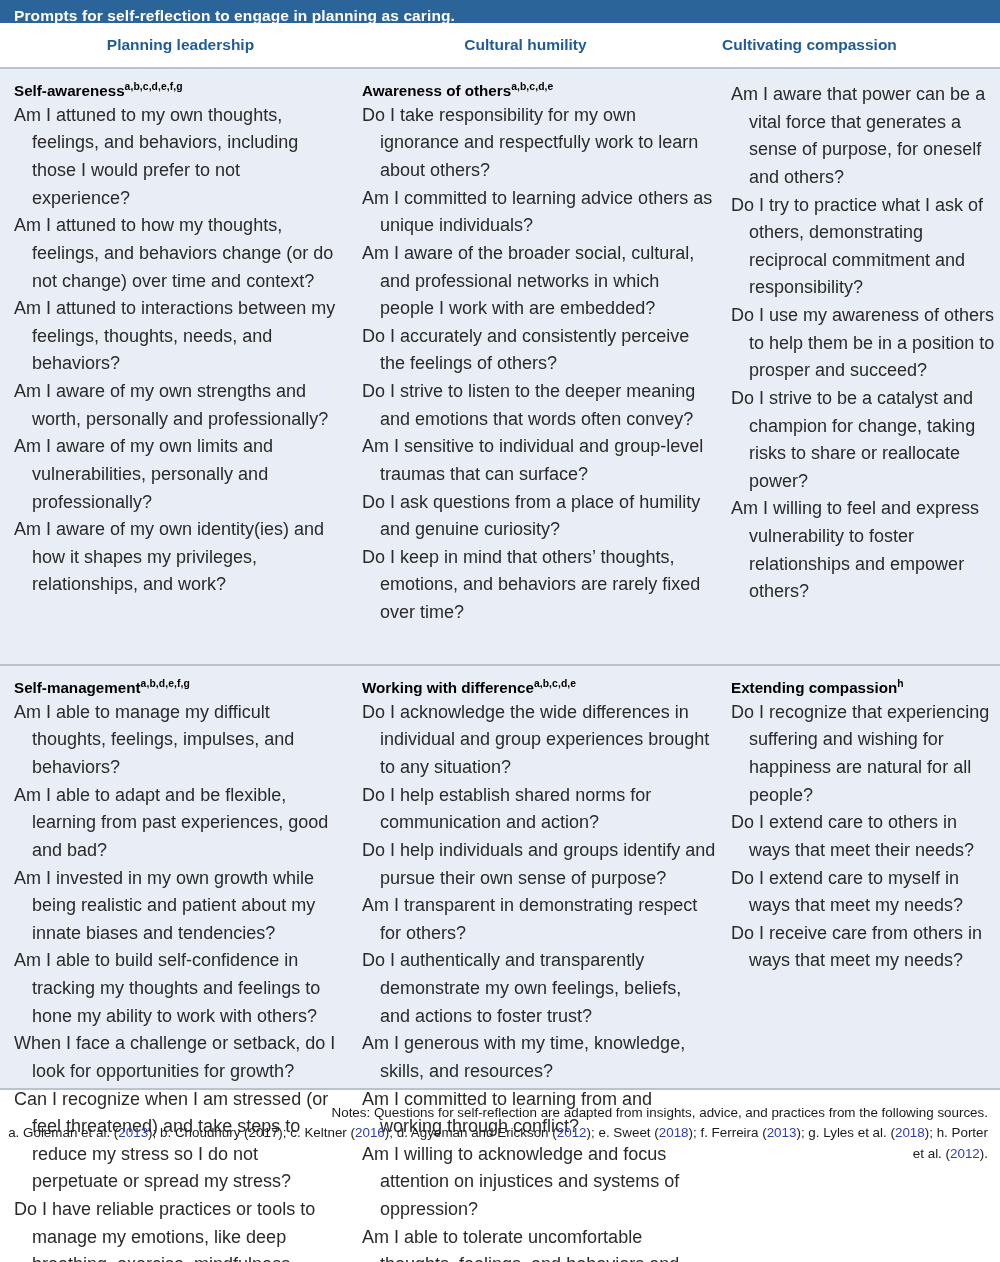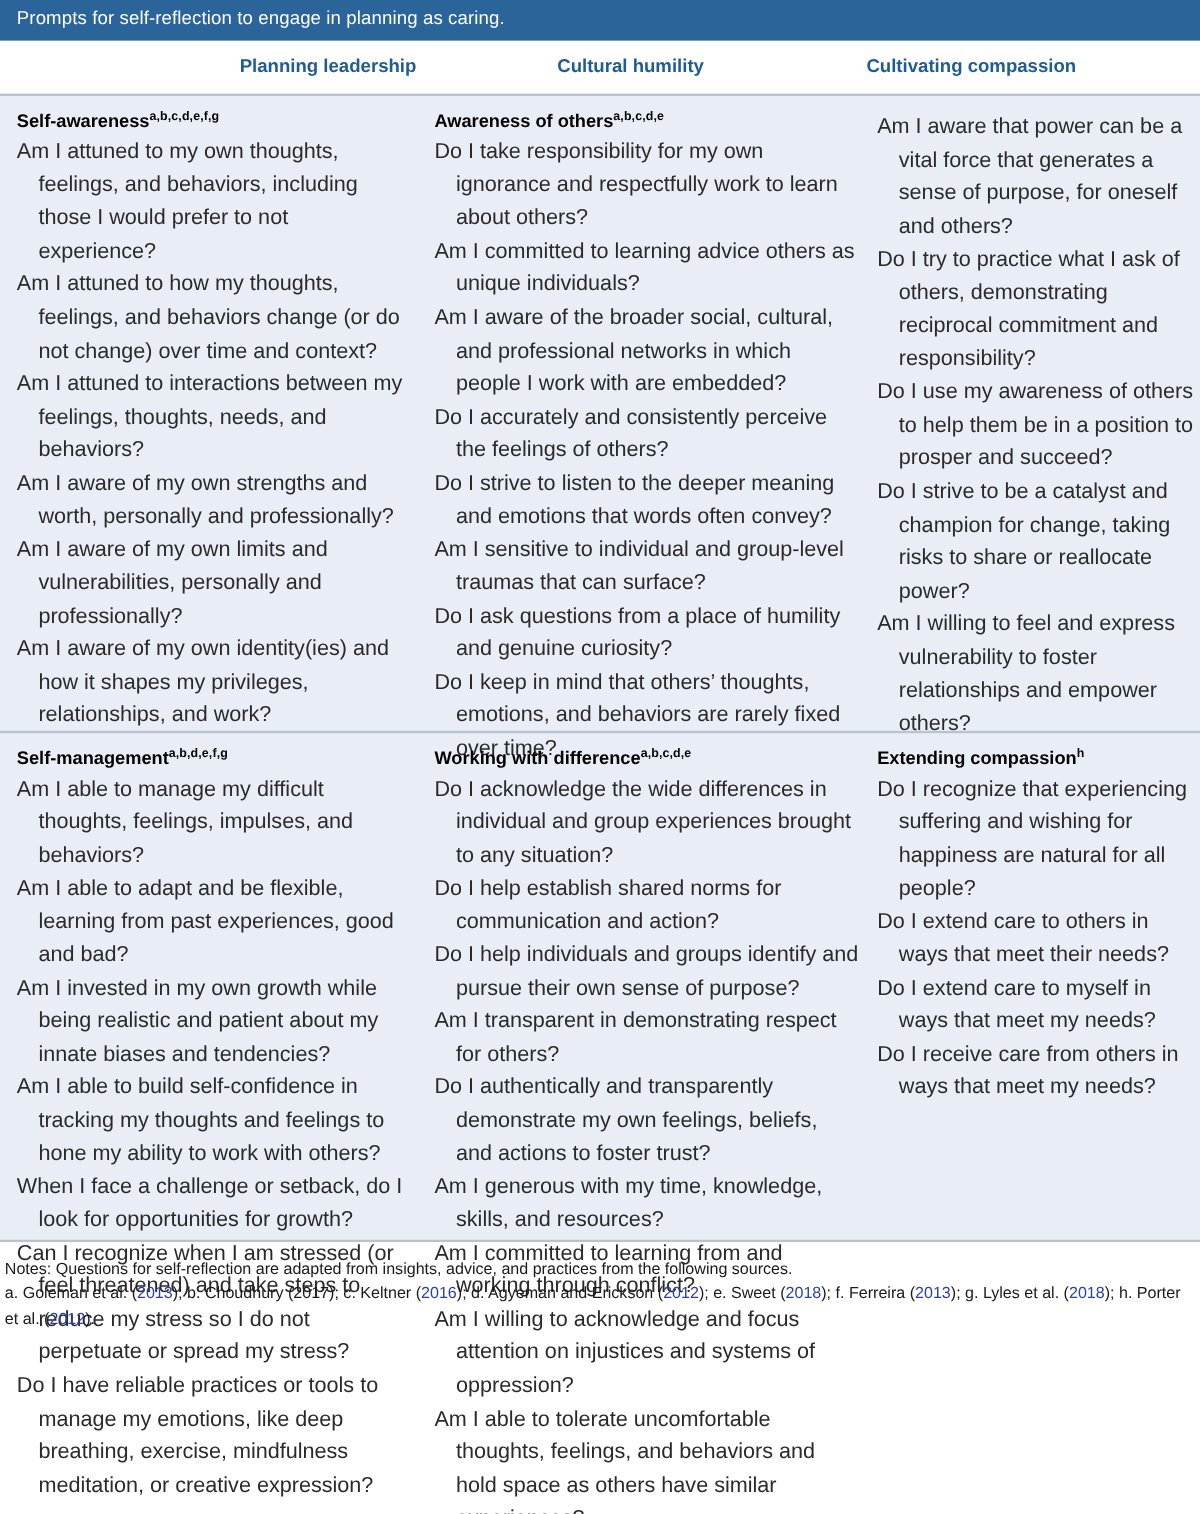--- a/index.html
+++ b/index.html
@@ -18,56 +18,56 @@
     width: 1000px;
     height: 1262px;
     position: relative;
     background: #ffffff;
   }
 
   
   .title-bar {
     background: #2b6499;
     color: #ffffff;
-    font-weight: normal;
+    font-weight: bold;
     font-size: 15.5px;
     line-height: 1;
     padding: 8px 0 9px 14px;
     letter-spacing: 0.1px;
-    height: 34px;
+    height: 23px;
   }
 
   
   .col-head-row {
     display: flex;
     background: #ffffff;
     padding: 13px 0 14px 0;
     border-bottom: 2px solid #b9c2cf;
   }
   .col-head {
     color: #1f5c96;
     font-weight: bold;
     font-size: 15.5px;
     line-height: 1.1;
   }
   .col-1 { width: 347px; }
   .col-2 { width: 375px; }
   .col-3 { width: 278px; }
 
-  .col-head.col-1 { padding-left: 14px; text-align: right; }
+  .col-head.col-1 { padding-left: 14px; text-align: center; }
   .col-head.col-2 { text-align: center; padding-right: 18px;}
   .col-head.col-3 { text-align: left; padding-right: 16px;}
 
   
   .section {
     display: flex;
     background: #e9edf5;
     padding-top: 12px;
   }
-  .section.sec-1 { height: 529px; }
+  .section.sec-1 { height: 595px; }
   .section.sec-2 { height: 424px; border-top: 2px solid #b9c2cf; }
 
   .cell {
     padding: 0 10px 0 14px;
   }
   .cell.col-2 { padding-left: 15px; padding-right: 6px; }
   .cell.col-3 { padding-left: 9px; padding-right: 4px; }
 
   .sub-head {
     font-weight: bold;
@@ -100,21 +100,21 @@
 
   
   .notes {
     border-top: 2px solid #b9c2cf;
     background: #ffffff;
     padding: 13px 12px 0 4px;
     font-size: 13.4px;
     line-height: 1.52;
     color: #1a1a1a;
   }
-  .notes p { margin: 0; }
+  .notes p { margin: 0; text-align: right; }
   .notes .yr { color: #2d3ea8; }
 </style>
 </head>
 <body>
 
 <div class="table-wrap">
 
   <div class="title-bar">Prompts for self-reflection to engage in planning as caring.</div>
 
   <div class="col-head-row">

